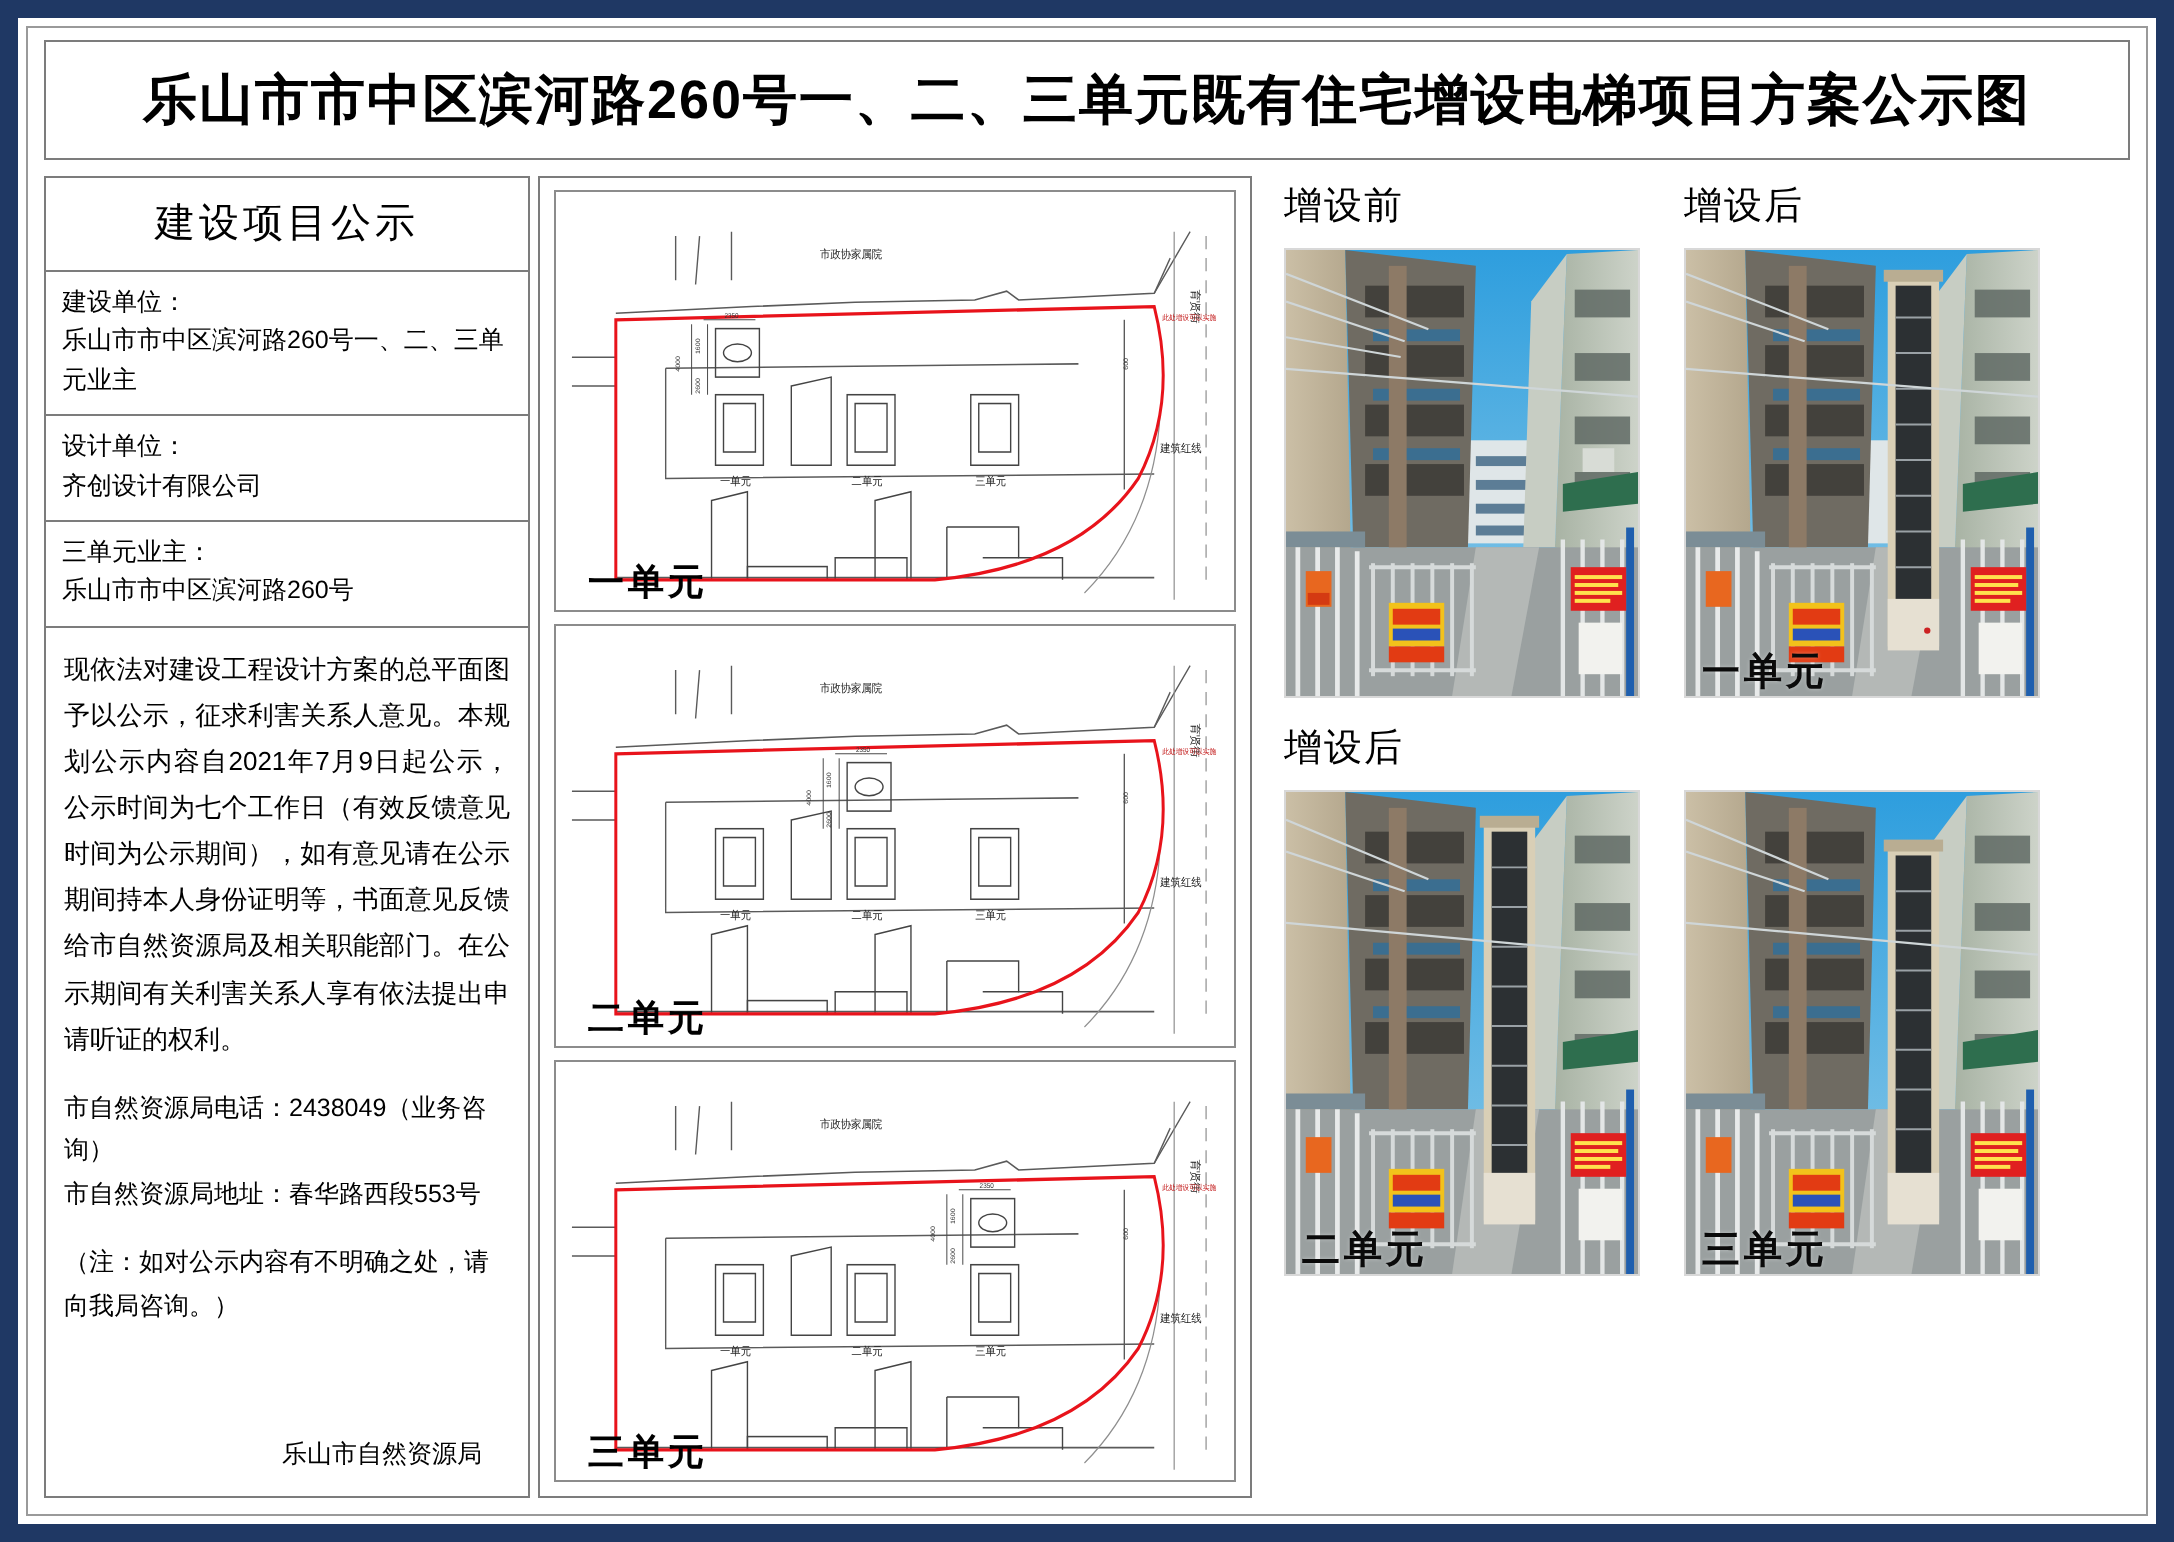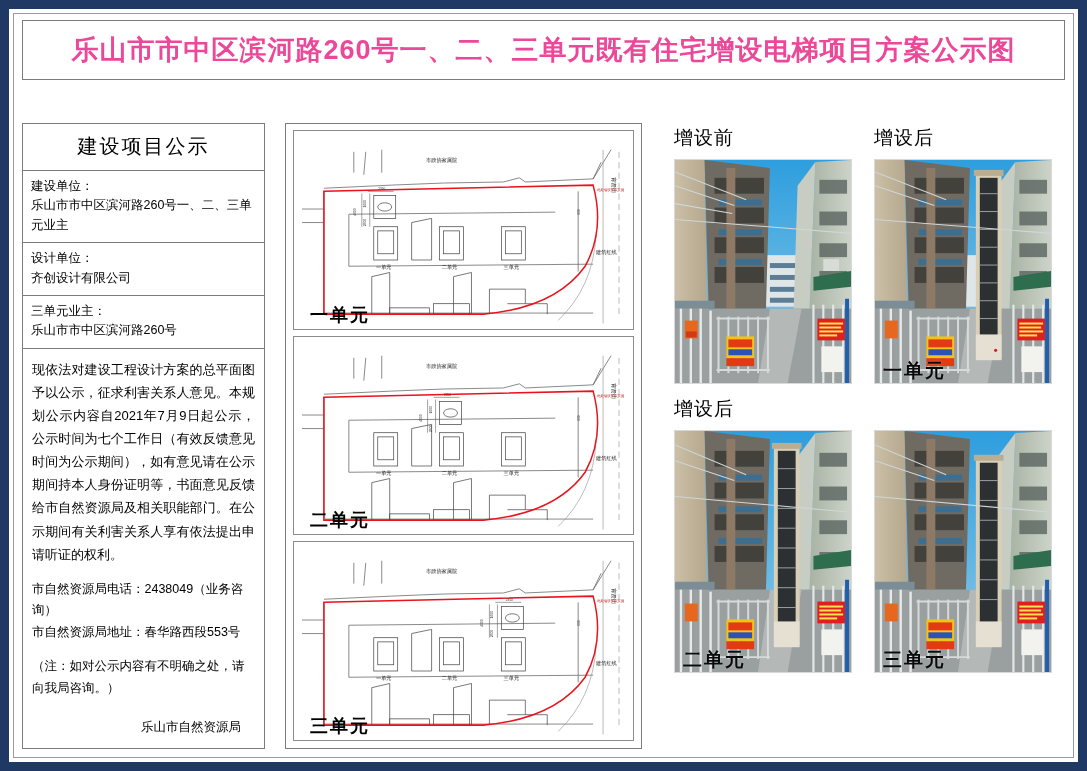--- a/index.html
+++ b/index.html
@@ -27,31 +27,30 @@
     border: 1px solid #7c7c7c;
     height: 60px;
     display: flex; align-items: center; justify-content: center;
     flex: 0 0 auto;
     margin-bottom: 8px;
   }
   .title-text {
     font-size: 27px;
     font-weight: bold;
     letter-spacing: 1px;
-    color: #ec4899;
+    color: #000000;
     white-space: nowrap;
   }
 
   
   .body-row {
     flex: 1 1 auto;
     display: flex;
-    gap: 20px;
+    gap: 4px;
     min-height: 0;
-    margin-top: 35px;
   }
 
   
   .notice-col {
     flex: 0 0 243px;
     border: 1px solid #7c7c7c;
     display: flex; flex-direction: column;
   }
   .notice-head {
     border-bottom: 1px solid #7c7c7c;

